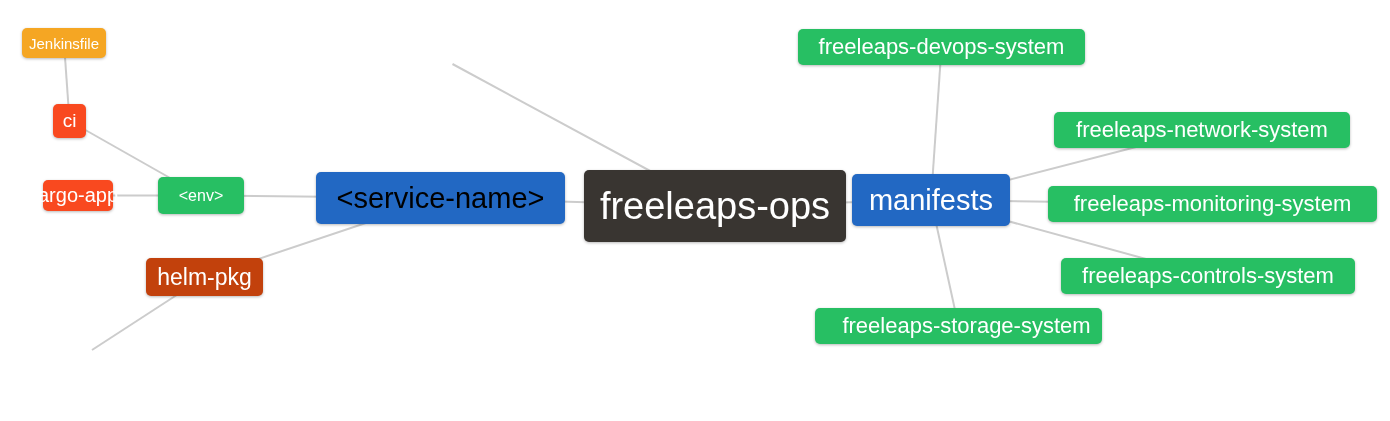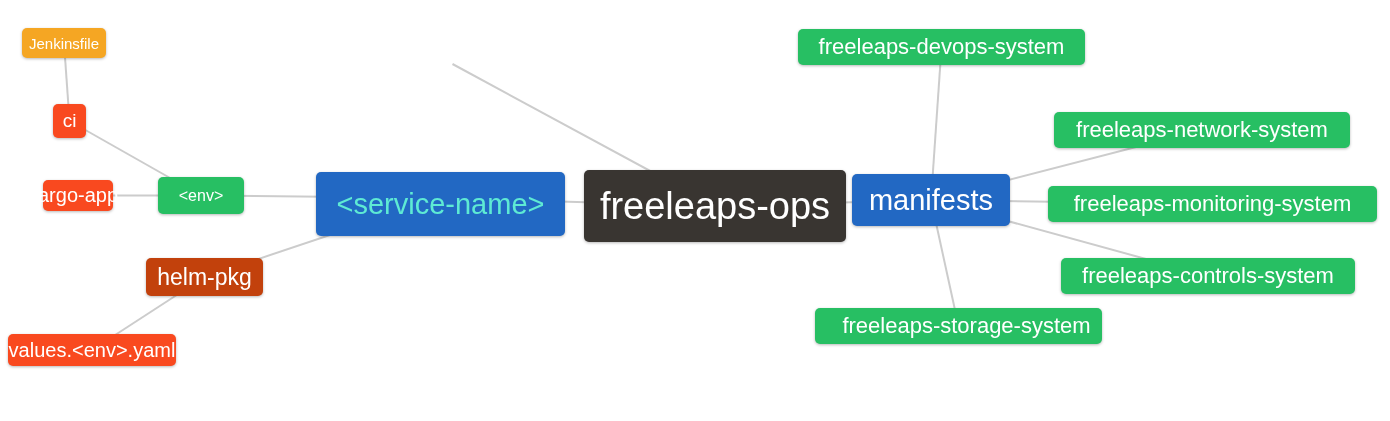--- a/index.html
+++ b/index.html
@@ -59,22 +59,21 @@
       <line x1="1202" y1="130" x2="931" y2="200" stroke="#cccccc"></line>
       <line x1="1212.5" y1="204" x2="931" y2="200" stroke="#cccccc"></line>
       <line x1="1208" y1="276" x2="931" y2="200" stroke="#cccccc"></line>
       <line x1="958.5" y1="326" x2="931" y2="200" stroke="#cccccc"></line>
     </svg>
 <div class="node" style="left: 22px; top: 28px; width: 84px; height: 30px; font-size: 15px; background: rgb(245, 166, 35); color: rgb(255, 255, 255);">Jenkinsfile</div>
     <div class="node" style="left: 53px; top: 104px; width: 33px; height: 34px; font-size: 19px; background: rgb(249, 73, 31); color: rgb(255, 255, 255);">ci</div>
     <div class="node" style="left: 31px; top: 180px; width: 70px; height: 31px; font-size: 20px; background: rgb(249, 73, 31); color: rgb(255, 255, 255); margin-left: 12px;">argo-app</div>
     <div class="node" style="left: 158px; top: 177px; width: 86px; height: 37px; font-size: 16px; background: rgb(39, 191, 99); color: rgb(255, 255, 255);">&lt;env&gt;</div>
     <div class="node" style="left: 146px; top: 258px; width: 117px; height: 38px; font-size: 23px; background: #c2410c; color: rgb(255, 255, 255);">helm-pkg</div>
-    <div class="node" style="left: 8px; top: 334px; width: 168px; height: 32px; font-size: 20px; background: rgb(249, 73, 31); color: rgb(255, 255, 255);">values.&lt;env&gt;.yaml</div>
-    <div class="node" style="left: 316px; top: 172px; width: 249px; height: 64px; font-size: 29px; background: rgb(34, 104, 195); color: #5eead4;">&lt;service-name&gt;</div>
+    <div class="node" style="left: 316px; top: 172px; width: 249px; height: 52px; font-size: 29px; background: rgb(34, 104, 195); color: #000000;">&lt;service-name&gt;</div>
     <div class="node" style="left: 584px; top: 170px; width: 262px; height: 72px; font-size: 38px; background: rgb(57, 53, 49); color: rgb(255, 255, 255);">freeleaps-ops</div>
     <div class="node" style="left: 852px; top: 174px; width: 158px; height: 52px; font-size: 29px; background: rgb(34, 104, 195); color: rgb(255, 255, 255);">manifests</div>
     <div class="node" style="left: 1054px; top: 112px; width: 296px; height: 36px; font-size: 22px; background: rgb(39, 191, 99); color: rgb(255, 255, 255);">freeleaps-network-system</div>
     <div class="node" style="left: 798px; top: 29px; width: 287px; height: 36px; font-size: 22px; background: rgb(39, 191, 99); color: rgb(255, 255, 255);">freeleaps-devops-system</div>
     <div class="node" style="left: 1048px; top: 186px; width: 329px; height: 36px; font-size: 22px; background: rgb(39, 191, 99); color: rgb(255, 255, 255);">freeleaps-monitoring-system</div>
     <div class="node" style="left: 1061px; top: 258px; width: 294px; height: 36px; font-size: 22px; background: rgb(39, 191, 99); color: rgb(255, 255, 255);">freeleaps-controls-system</div>
     <div class="node" style="left: 815px; top: 308px; width: 287px; height: 36px; font-size: 22px; background: rgb(39, 191, 99); color: rgb(255, 255, 255); padding-left: 16px;">freeleaps-storage-system</div>
   </div>
 
 </body></html>

